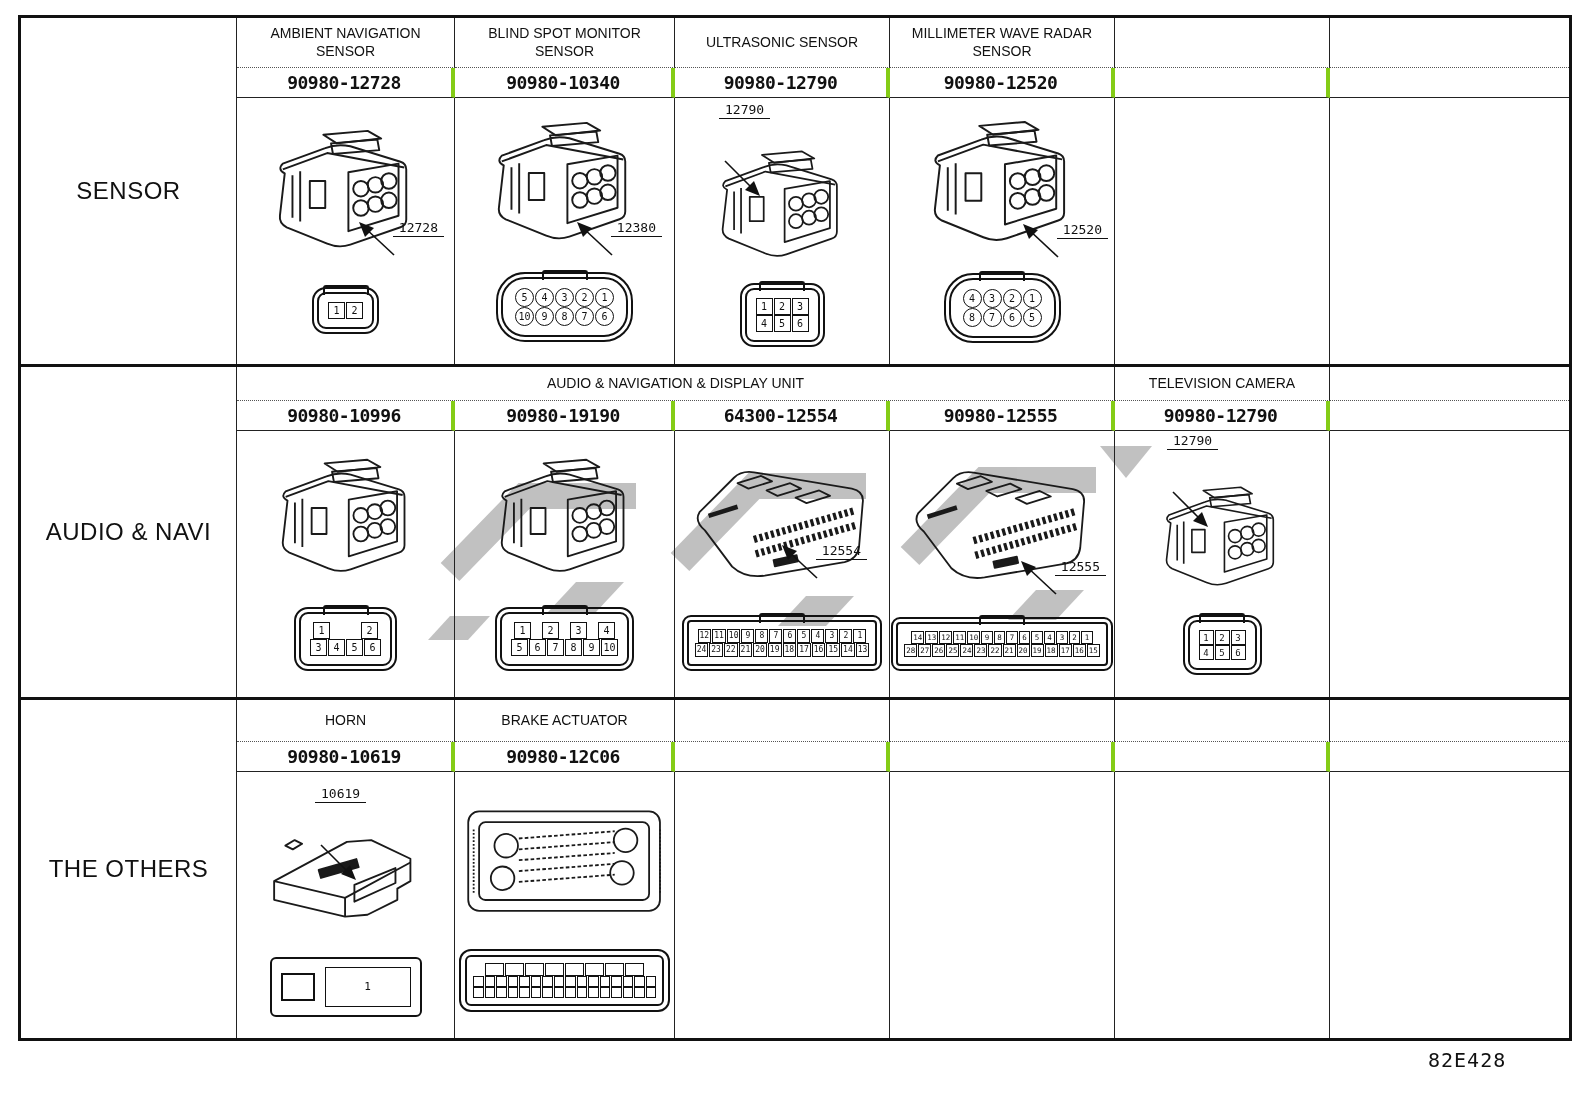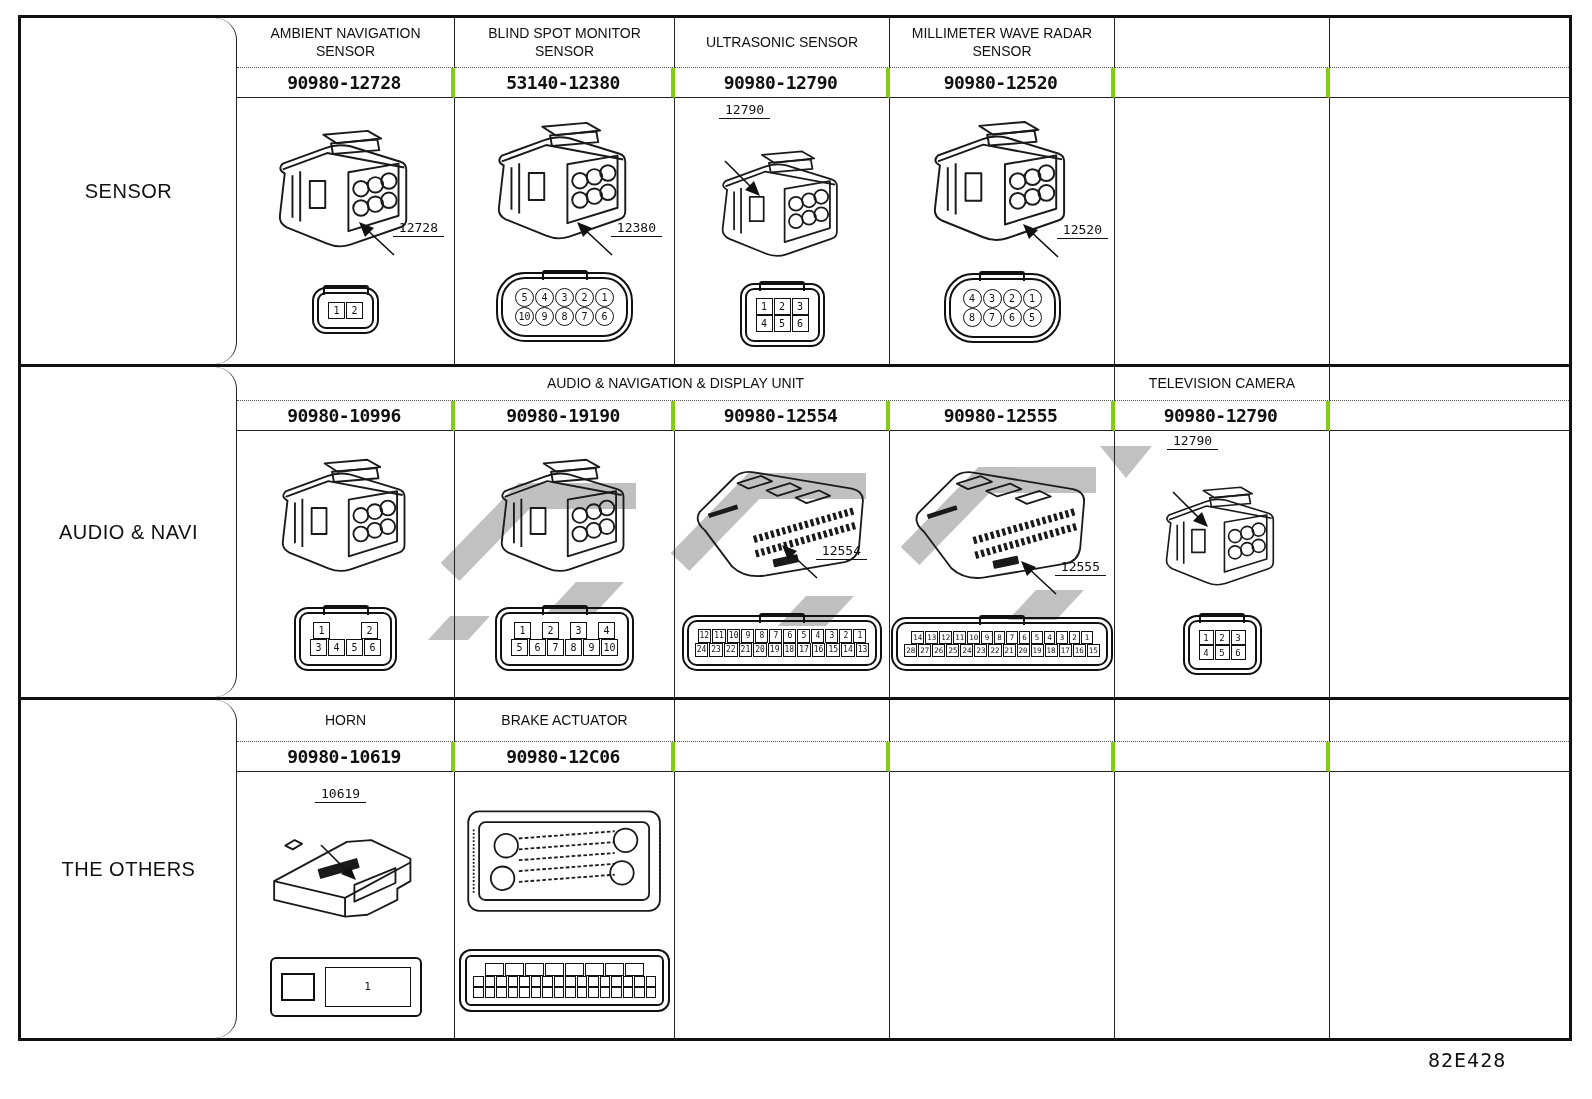--- a/index.html
+++ b/index.html
@@ -8,21 +8,21 @@
   
   .wm{position:absolute;left:428px;top:444px;width:724px;height:218px;}
   
   .tableframe{position:absolute;left:18px;top:15px;width:1554px;height:1026px;
               border:3px solid #111;box-sizing:border-box;background:transparent;}
   .section{display:grid;grid-template-columns:216px 218px 220px 215px 225px 215px auto;}
   .s1{grid-template-rows:50px 30px 266px;}
   .s2{grid-template-rows:34px 30px 266px;border-top:3px solid #111;}
   .s3{grid-template-rows:42px 30px 266px;border-top:3px solid #111;}
   .lab{grid-column:1;grid-row:1/4;border-right:1px solid #222;display:flex;align-items:center;justify-content:center;
-       font-size:20px;letter-spacing:.5px;border-radius:22px;}
+       font-size:24px;letter-spacing:.5px;}
   .hdr{grid-row:1;border-bottom:1px dotted #555;border-right:1px solid #222;display:flex;align-items:center;justify-content:center;
        text-align:center;font-size:14px;line-height:1.25;padding:1px 4px;box-sizing:border-box;}
   .prt{grid-row:2;border-bottom:1px solid #222;border-right:4px solid #84cc16;display:flex;align-items:center;justify-content:center;
        font-family:"DejaVu Sans Mono",monospace;font-weight:bold;font-size:18px;letter-spacing:-.5px;}
   .ill{grid-row:3;border-right:1px solid #222;position:relative;display:flex;flex-direction:column;
        align-items:center;justify-content:space-evenly;padding:4px 2px;box-sizing:border-box;overflow:hidden;}
   .c2{grid-column:2}.c3{grid-column:3}.c4{grid-column:4}.c5{grid-column:5}.c6{grid-column:6}.c7{grid-column:7}
   .noR{border-right:none;}
   .merged{grid-column:2/span 4;}
   
@@ -33,21 +33,21 @@
   .callout svg{display:block;}
   .callout.tl svg{margin-left:2px;margin-top:-1px;}
   .callout.br .ct{margin-left:-5px;}
   
   .front{border:2px solid #111;outline:2px solid #111;outline-offset:3px;border-radius:9px;
          padding:8px 9px;display:flex;flex-direction:column;gap:2px;align-items:center;
          background:transparent;position:relative;margin:6px;}
   .front.tab::before{content:"";position:absolute;top:-9px;left:50%;transform:translateX(-50%);
          width:42px;height:8px;border:2px solid #111;border-bottom:none;border-radius:3px 3px 0 0;}
   .front.oval{border-radius:24px;padding:9px 12px;}
-  .front.widef{border-radius:10px;padding:7px 6px;}
+  .front.widef{border-radius:4px;padding:7px 6px;}
   .front.brake{border-radius:6px;padding:6px 6px;outline-offset:4px;}
   .front.horn{flex-direction:row;align-items:center;border-radius:6px;outline:none;}
   .horn-stub{width:30px;height:24px;border:2px solid #111;margin-right:8px;}
   .pin-row{display:flex;gap:1px;justify-content:center;}
   .pin{box-sizing:border-box;min-width:17px;height:17px;border:1px solid #111;display:flex;
        align-items:center;justify-content:center;font-family:"DejaVu Sans Mono",monospace;
        font-size:10px;padding:0 1px;}
   .round .pin{border-radius:50%;min-width:19px;height:19px;}
   .tiny .pin{min-width:13px;height:14px;font-size:8px;}
   .tiny14 .pin{min-width:11.5px;height:13px;font-size:7.5px;}
@@ -145,21 +145,21 @@
       <div class="lab">SENSOR</div>
 
       <div class="hdr c2">AMBIENT NAVIGATION SENSOR</div>
       <div class="hdr c3">BLIND SPOT MONITOR SENSOR</div>
       <div class="hdr c4">ULTRASONIC SENSOR</div>
       <div class="hdr c5">MILLIMETER WAVE RADAR SENSOR</div>
       <div class="hdr c6"></div>
       <div class="hdr c7 noR"></div>
 
       <div class="prt c2">90980-12728</div>
-      <div class="prt c3">53140-12380</div>
+      <div class="prt c3">90980-10340</div>
       <div class="prt c4">90980-12790</div>
       <div class="prt c5">90980-12520</div>
       <div class="prt c6"></div>
       <div class="prt c7 noR"></div>
 
       <div class="ill c2">
         <svg class="iso" width="165" height="135" viewBox="0 0 170 140">
             <use href="#iso-box"></use>
           </svg>
         <div class="callout br" style="right:10px;top:122px">
@@ -268,21 +268,21 @@
 
     <div class="section s2">
       <div class="lab">AUDIO &amp; NAVI</div>
 
       <div class="hdr merged">AUDIO &amp; NAVIGATION &amp; DISPLAY UNIT</div>
       <div class="hdr c6">TELEVISION CAMERA</div>
       <div class="hdr c7 noR"></div>
 
       <div class="prt c2">90980-10996</div>
       <div class="prt c3">90980-19190</div>
-      <div class="prt c4">90980-12554</div>
+      <div class="prt c4">64300-12554</div>
       <div class="prt c5">90980-12555</div>
       <div class="prt c6">90980-12790</div>
       <div class="prt c7 noR"></div>
 
       <div class="ill c2">
         <svg class="iso" width="170" height="130" viewBox="0 0 170 140">
             <use href="#iso-box"></use>
           </svg>
         <div class="front tab spread">
           <div>

